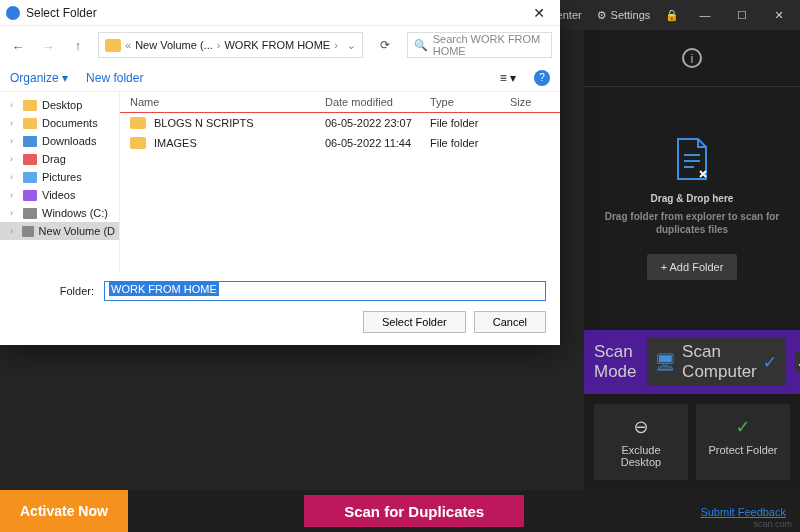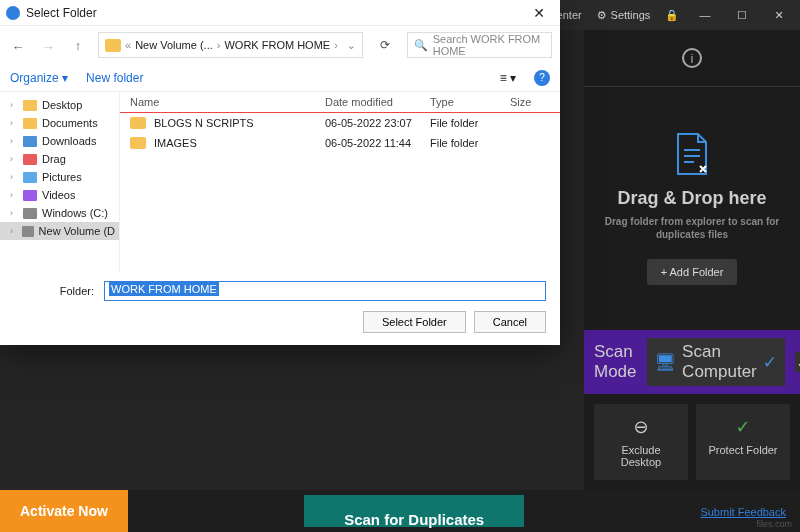--- a/index.html
+++ b/index.html
@@ -10,34 +10,34 @@
 .app-titlebar { height: 30px; background: #2a2a2a; display: flex; align-items: center; justify-content: flex-end; gap: 15px; padding: 0 10px; color: #ccc; font-size: 11px; }
 .app-titlebar .item { display: flex; align-items: center; gap: 4px; cursor: pointer; }
 .app-titlebar .win-btn { width: 22px; text-align: center; }
 .app-body { display: flex; height: calc(100% - 72px); }
 .app-left { flex: 1; background: #252525; padding-top: 60px; color: #aaa; text-align: center; font-size: 13px; }
 .app-right { width: 216px; background: #1c1c1c; display: flex; flex-direction: column; }
 .add-hint { display: flex; gap: 10px; align-items: center; justify-content: center; padding: 18px 10px; color: #ddd; font-size: 12px; border-bottom: 1px solid #333; }
 .add-hint-icon { width: 20px; height: 20px; border: 2px solid #aaa; border-radius: 50%; display: flex; align-items: center; justify-content: center; font-size: 13px; color: #aaa; }
 .drop-zone { flex: 1; display: flex; flex-direction: column; align-items: center; justify-content: center; color: #ccc; text-align: center; padding: 10px; }
 .drop-icon { width: 36px; height: 44px; margin-bottom: 12px; }
-.drop-title { font-size: 18px; font-weight: 600; margin-bottom: 6px; }
+.drop-title { font-size: 10px; font-weight: 600; margin-bottom: 6px; }
 .drop-sub { font-size: 10px; color: #888; margin-bottom: 18px; line-height: 1.3; font-weight: bold; }
 .btn-add { background: #3a3a3a; border: none; color: #ddd; padding: 7px 14px; font-size: 11px; border-radius: 2px; }
 .scan-mode { background: #4c1d95; padding: 8px 10px; display: flex; align-items: center; gap: 10px; color: #ccc; font-size: 17px; }
 .scan-mode-sel { flex: 1; background: #333; padding: 4px 8px; display: flex; align-items: center; gap: 6px; }
 .chev-box { width: 20px; height: 20px; background: #333; display: flex; align-items: center; justify-content: center; }
 .action-row { display: flex; gap: 8px; padding: 10px; }
 .action-card { flex: 1; background: #2a2a2a; padding: 12px 6px; text-align: center; color: #ccc; font-size: 11px; }
 .action-card .aicon { font-size: 18px; margin-bottom: 6px; }
 .protect .aicon { color: #4caf50; }
 .app-footer { position: absolute; bottom: 0; left: 0; right: 0; height: 42px; display: flex; align-items: center; }
 .btn-activate { background: #f5921e; color: #fff; border: none; height: 42px; padding: 0 20px; font-size: 14px; font-weight: 600; }
 .footer-mid { flex: 1; display: flex; justify-content: center; }
-.btn-scan { background: #0f766e; color: #fff; border: none; height: 32px; padding: 16px 40px; font-size: 15px; font-weight: 600; }
+.btn-scan { background: #be185d; color: #fff; border: none; height: 32px; padding: 8px 40px; font-size: 15px; font-weight: 600; }
 .footer-right { padding-right: 14px; }
 .footer-right a { color: #2e7fe0; font-size: 11px; text-decoration: underline; }
 .watermark { position: absolute; bottom: 3px; right: 8px; color: #555; font-size: 9px; }
 
 
 .dialog { position: absolute; top: 0; left: 0; width: 560px; height: 345px; background: #fff; box-shadow: 0 8px 30px rgba(0,0,0,.5); display: flex; flex-direction: column; font-size: 12px; color: #222; }
 .dlg-title { height: 26px; display: flex; align-items: center; padding: 0 6px; border-bottom: 1px solid #eee; }
 .dlg-title .ticon { width: 14px; height: 14px; border-radius: 50%; background: #2e7fe0; margin-right: 6px; }
 .dlg-title .ttext { flex: 1; font-size: 12px; }
 .dlg-title .close { width: 30px; text-align: center; font-size: 14px; }
@@ -141,21 +141,21 @@
       </div>
     </div>
   </div>
   <div class="app-footer">
     <button class="btn-activate">Activate Now</button>
     <div class="footer-mid">
         <button class="btn-scan">Scan for Duplicates</button>
       </div>
     <div class="footer-right"><a>Submit Feedback</a></div>
   </div>
-  <div class="watermark">files.com</div>
+  <div class="watermark">scan.com</div>
 </div>
 
 <div class="dialog">
   <div class="dlg-title">
     <div class="ticon"></div>
     <div class="ttext">Select Folder</div>
     <div class="close">✕</div>
   </div>
   <div class="dlg-nav">
     <div class="arrow">←</div>

